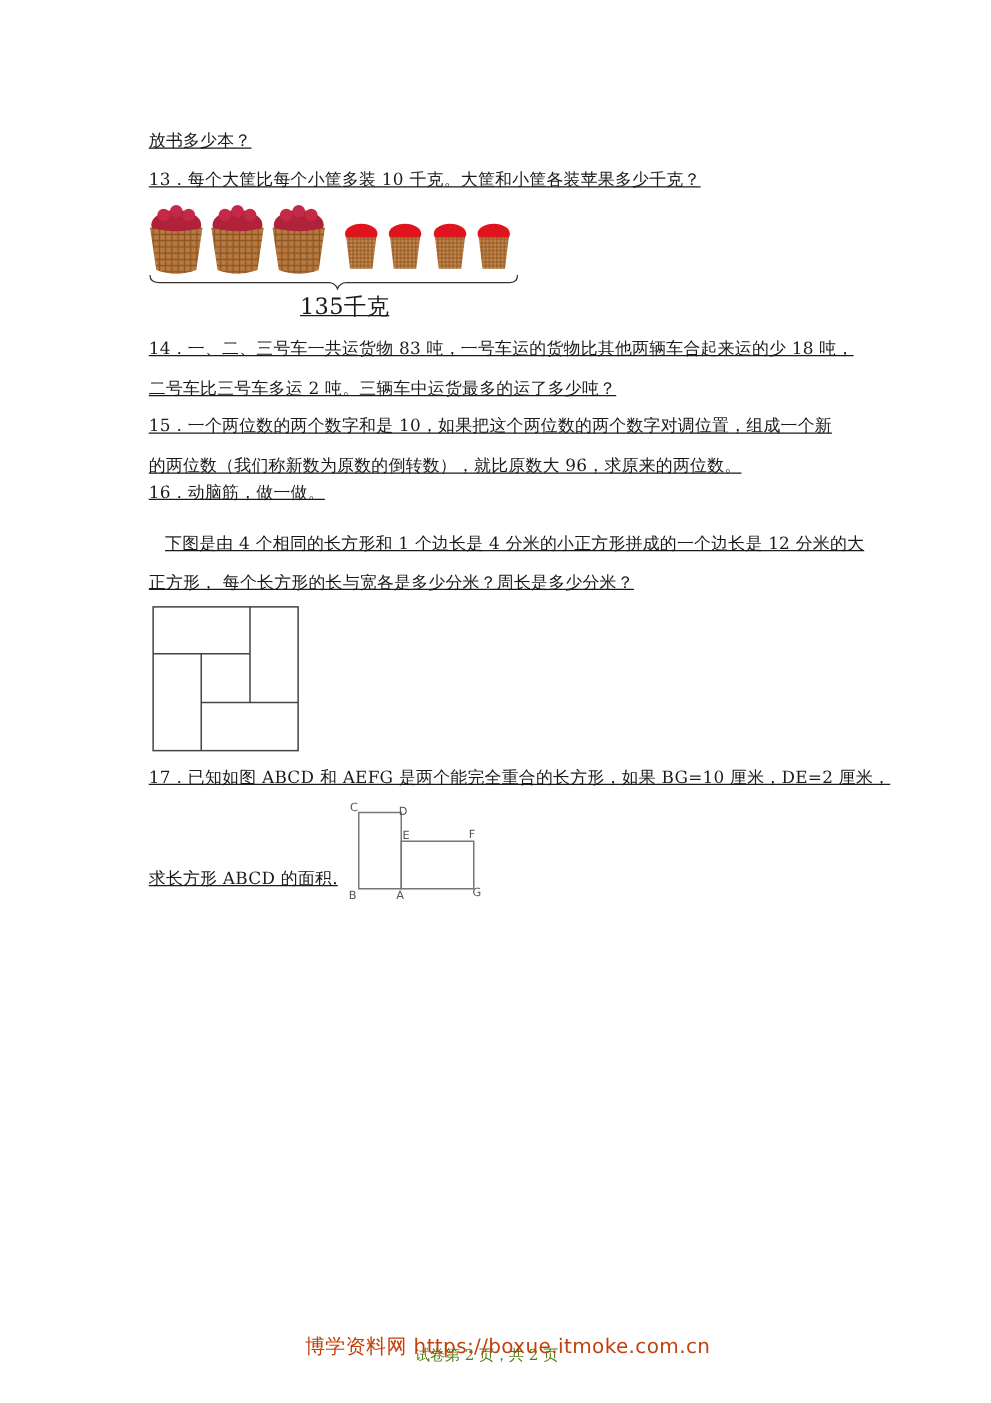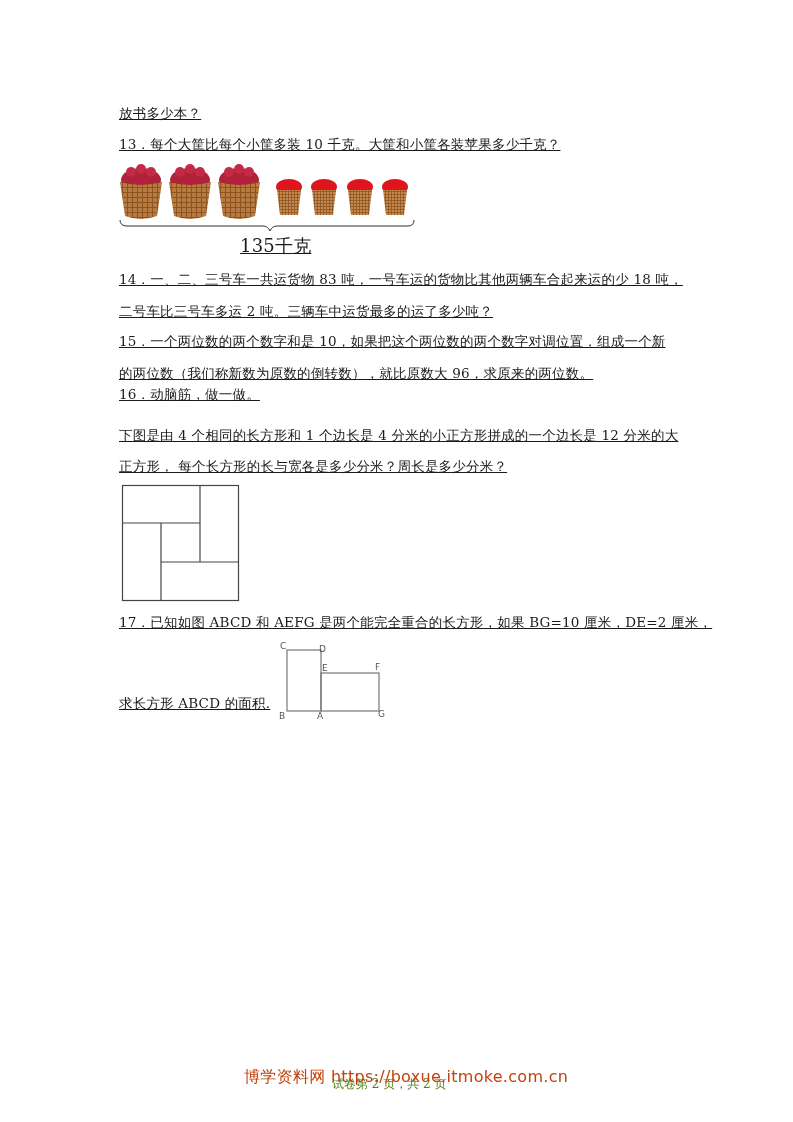--- a/index.html
+++ b/index.html
@@ -74,21 +74,21 @@
 </svg>
 <div class="line" style="top:237px; left:240px; font-size:18px;">135千克</div>
 
 <div class="line" style="top:270px;">14．一、二、三号车一共运货物 83 吨，一号车运的货物比其他两辆车合起来运的少 18 吨，</div>
 <div class="line" style="top:302px;">二号车比三号车多运 2 吨。三辆车中运货最多的运了多少吨？</div>
 
 <div class="line" style="top:332px;">15．一个两位数的两个数字和是 10，如果把这个两位数的两个数字对调位置，组成一个新</div>
 <div class="line" style="top:364px;">的两位数（我们称新数为原数的倒转数），就比原数大 96，求原来的两位数。</div>
 
 <div class="line" style="top:385px;">16．动脑筋，做一做。</div>
-<div class="line" style="top:426px;">下图是由 4 个相同的长方形和 1 个边长是 4 分米的小正方形拼成的一个边长是 12 分米的大</div>
+<div class="line" style="top:426px;margin-left:13px;">下图是由 4 个相同的长方形和 1 个边长是 4 分米的小正方形拼成的一个边长是 12 分米的大</div>
 <div class="line" style="top:457px;">正方形，  每个长方形的长与宽各是多少分米？周长是多少分米？</div>
 
 <svg class="fig" style="left:120px; top:483px;" width="122" height="120">
   <g fill="none" stroke="#444" stroke-width="1.2">
     <rect x="2.5" y="2.5" width="116" height="115"></rect>
     <line x1="2.5" y1="40" x2="80" y2="40"></line>
     <line x1="80" y1="2.5" x2="80" y2="79"></line>
     <line x1="41" y1="40" x2="41" y2="117.5"></line>
     <line x1="41" y1="79" x2="118.5" y2="79"></line>
   </g>

